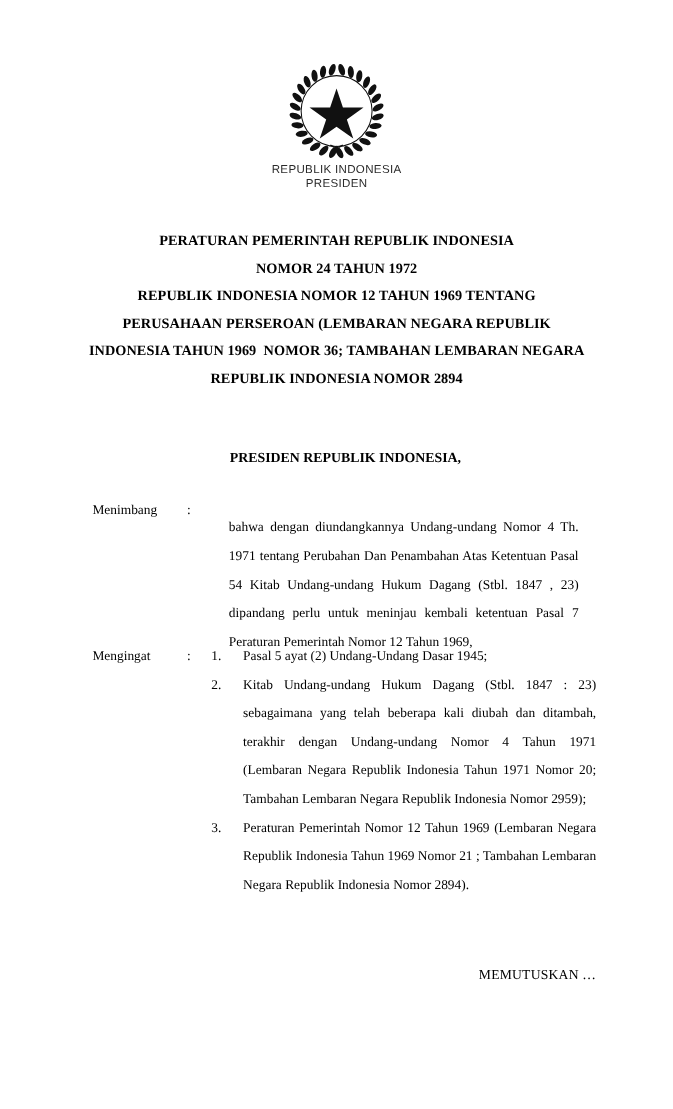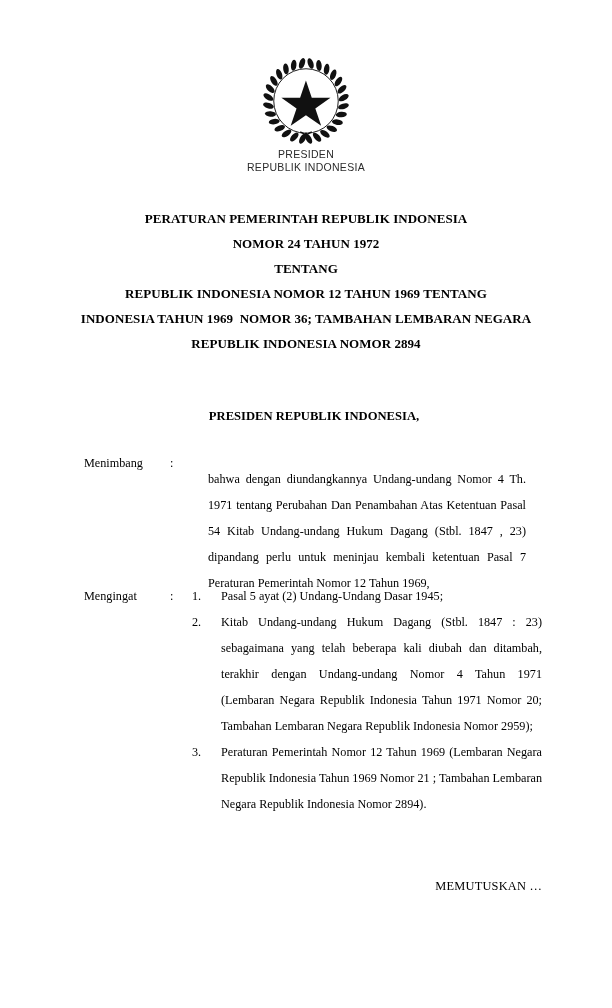--- a/index.html
+++ b/index.html
@@ -254,30 +254,30 @@
 
           <ellipse cx="50" cy="90" rx="2.2" ry="3.4"></ellipse>
           <rect x="43" y="86" width="5" height="1.6" transform="rotate(28 45 87)"></rect>
           <rect x="52" y="86" width="5" height="1.6" transform="rotate(-28 55 87)"></rect>
 
           <polygon points="50,19 58.7,44.8 86.6,44.8 64,60.8 72.7,86.6 50,70.6 27.3,86.6 36,60.8 13.4,44.8 41.3,44.8" transform="translate(0,2) scale(0.78) translate(14,12)"></polygon>
         </g>
       </svg>
     </div>
     <div class="emblem-caption">
+      <div>REPUBLIK INDONESIA</div>
       <div>PRESIDEN</div>
-      <div>REPUBLIK INDONESIA</div>
     </div>
   </div>
 
   <div class="title-block">
     <div class="title-line">PERATURAN PEMERINTAH REPUBLIK INDONESIA</div>
     <div class="title-line">NOMOR 24 TAHUN 1972</div>
-    <div class="title-line">TENTANG</div>
     <div class="title-line">REPUBLIK INDONESIA NOMOR 12 TAHUN 1969 TENTANG</div>
+    <div class="title-line">PERUSAHAAN PERSEROAN (LEMBARAN NEGARA REPUBLIK</div>
     <div class="title-line">INDONESIA TAHUN 1969  NOMOR 36; TAMBAHAN LEMBARAN NEGARA</div>
     <div class="title-line">REPUBLIK INDONESIA NOMOR 2894</div>
   </div>
 
   <div class="presiden-heading">PRESIDEN REPUBLIK INDONESIA,</div>
 
   <div class="clause" id="clause-menimbang">
     <div class="clause-row">
       <div class="clause-label">Menimbang</div>
       <div class="clause-colon">:</div>

